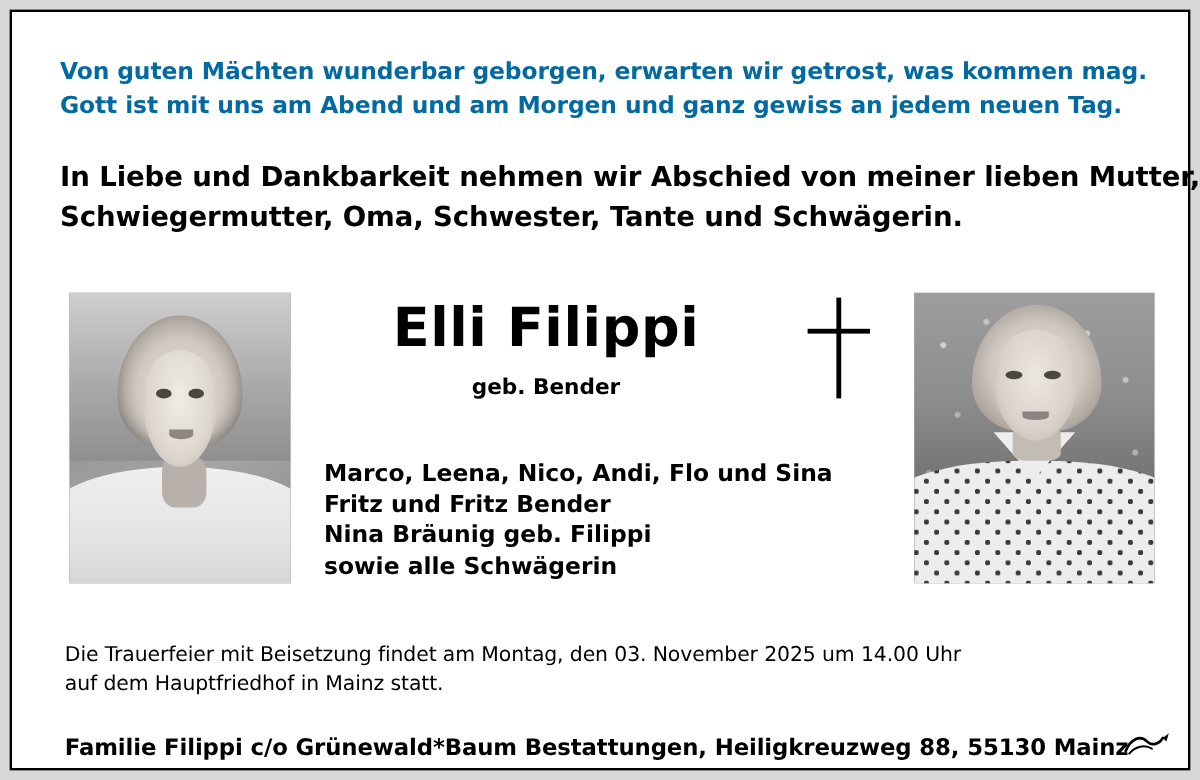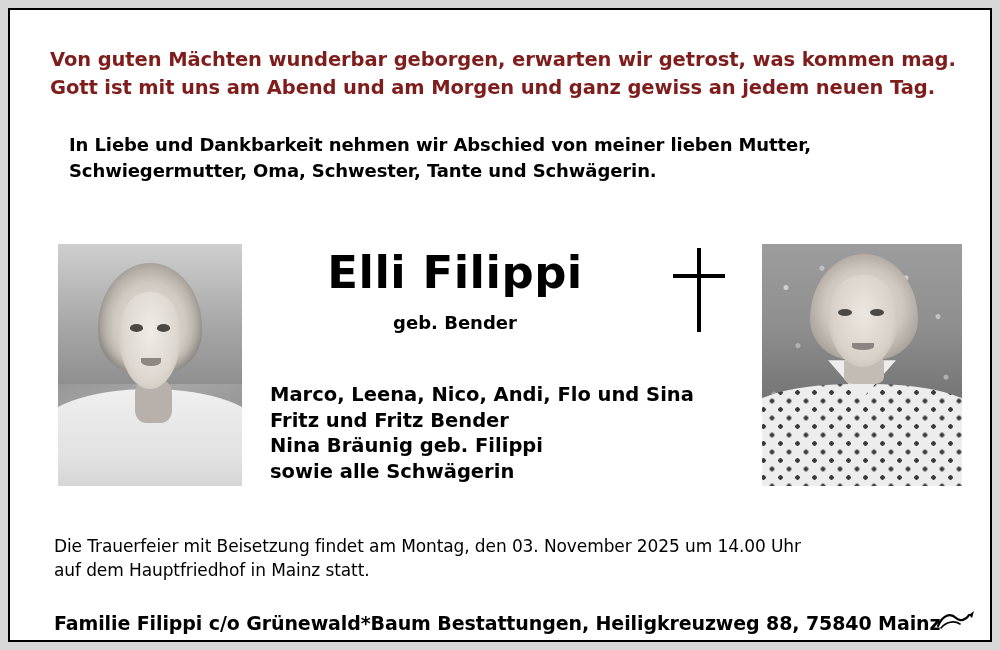--- a/index.html
+++ b/index.html
@@ -31,36 +31,35 @@
   }
 
   .verse {
     position: absolute;
     left: 40px;
     top: 36px;
     width: 900px;
     font-size: 19.5px;
     font-weight: bold;
     line-height: 1.42;
-    color: #7f1d1d;
+    color: #0369a1;
     letter-spacing: -0.1px;
   }
   .verse .line { display: block; white-space: nowrap; }
 
   .intro {
     position: absolute;
     left: 40px;
     top: 122px;
     width: 900px;
-    font-size: 18px;
+    font-size: 23px;
     font-weight: bold;
     line-height: 1.42;
     color: #000;
     letter-spacing: -0.1px;
-    margin-left: 19px;
   }
   .intro .line { display: block; white-space: nowrap; }
 
   
   .photo-left {
     position: absolute;
     left: 48px;
     top: 234px;
     width: 184px;
     height: 242px;
@@ -330,21 +329,21 @@
       <span class="line">Fritz und Fritz Bender</span>
       <span class="line">Nina Bräunig geb. Filippi</span>
       <span class="line">sowie alle Schwägerin</span>
     </div>
 
     <div class="service">
       <span class="line">Die Trauerfeier mit Beisetzung findet am Montag, den 03. November 2025 um 14.00 Uhr</span>
       <span class="line">auf dem Hauptfriedhof in Mainz statt.</span>
     </div>
 
-    <div class="contact">Familie Filippi c/o Grünewald*Baum Bestattungen, Heiligkreuzweg 88, 75840 Mainz</div>
+    <div class="contact">Familie Filippi c/o Grünewald*Baum Bestattungen, Heiligkreuzweg 88, 55130 Mainz</div>
 
     <div class="logo">
       <svg viewBox="0 0 40 26" width="40" height="26" aria-hidden="true">
         <path d="M2 20 C6 10, 14 6, 20 12 C24 16, 30 14, 33 9" stroke="#000" stroke-width="2.2" fill="none" stroke-linecap="round"></path>
         <path d="M33 9 L38 5 L36 12 Z" fill="#000"></path>
         <path d="M5 22 C10 16, 18 14, 24 18" stroke="#000" stroke-width="1.6" fill="none" stroke-linecap="round"></path>
       </svg>
     </div>
 
   </div>

